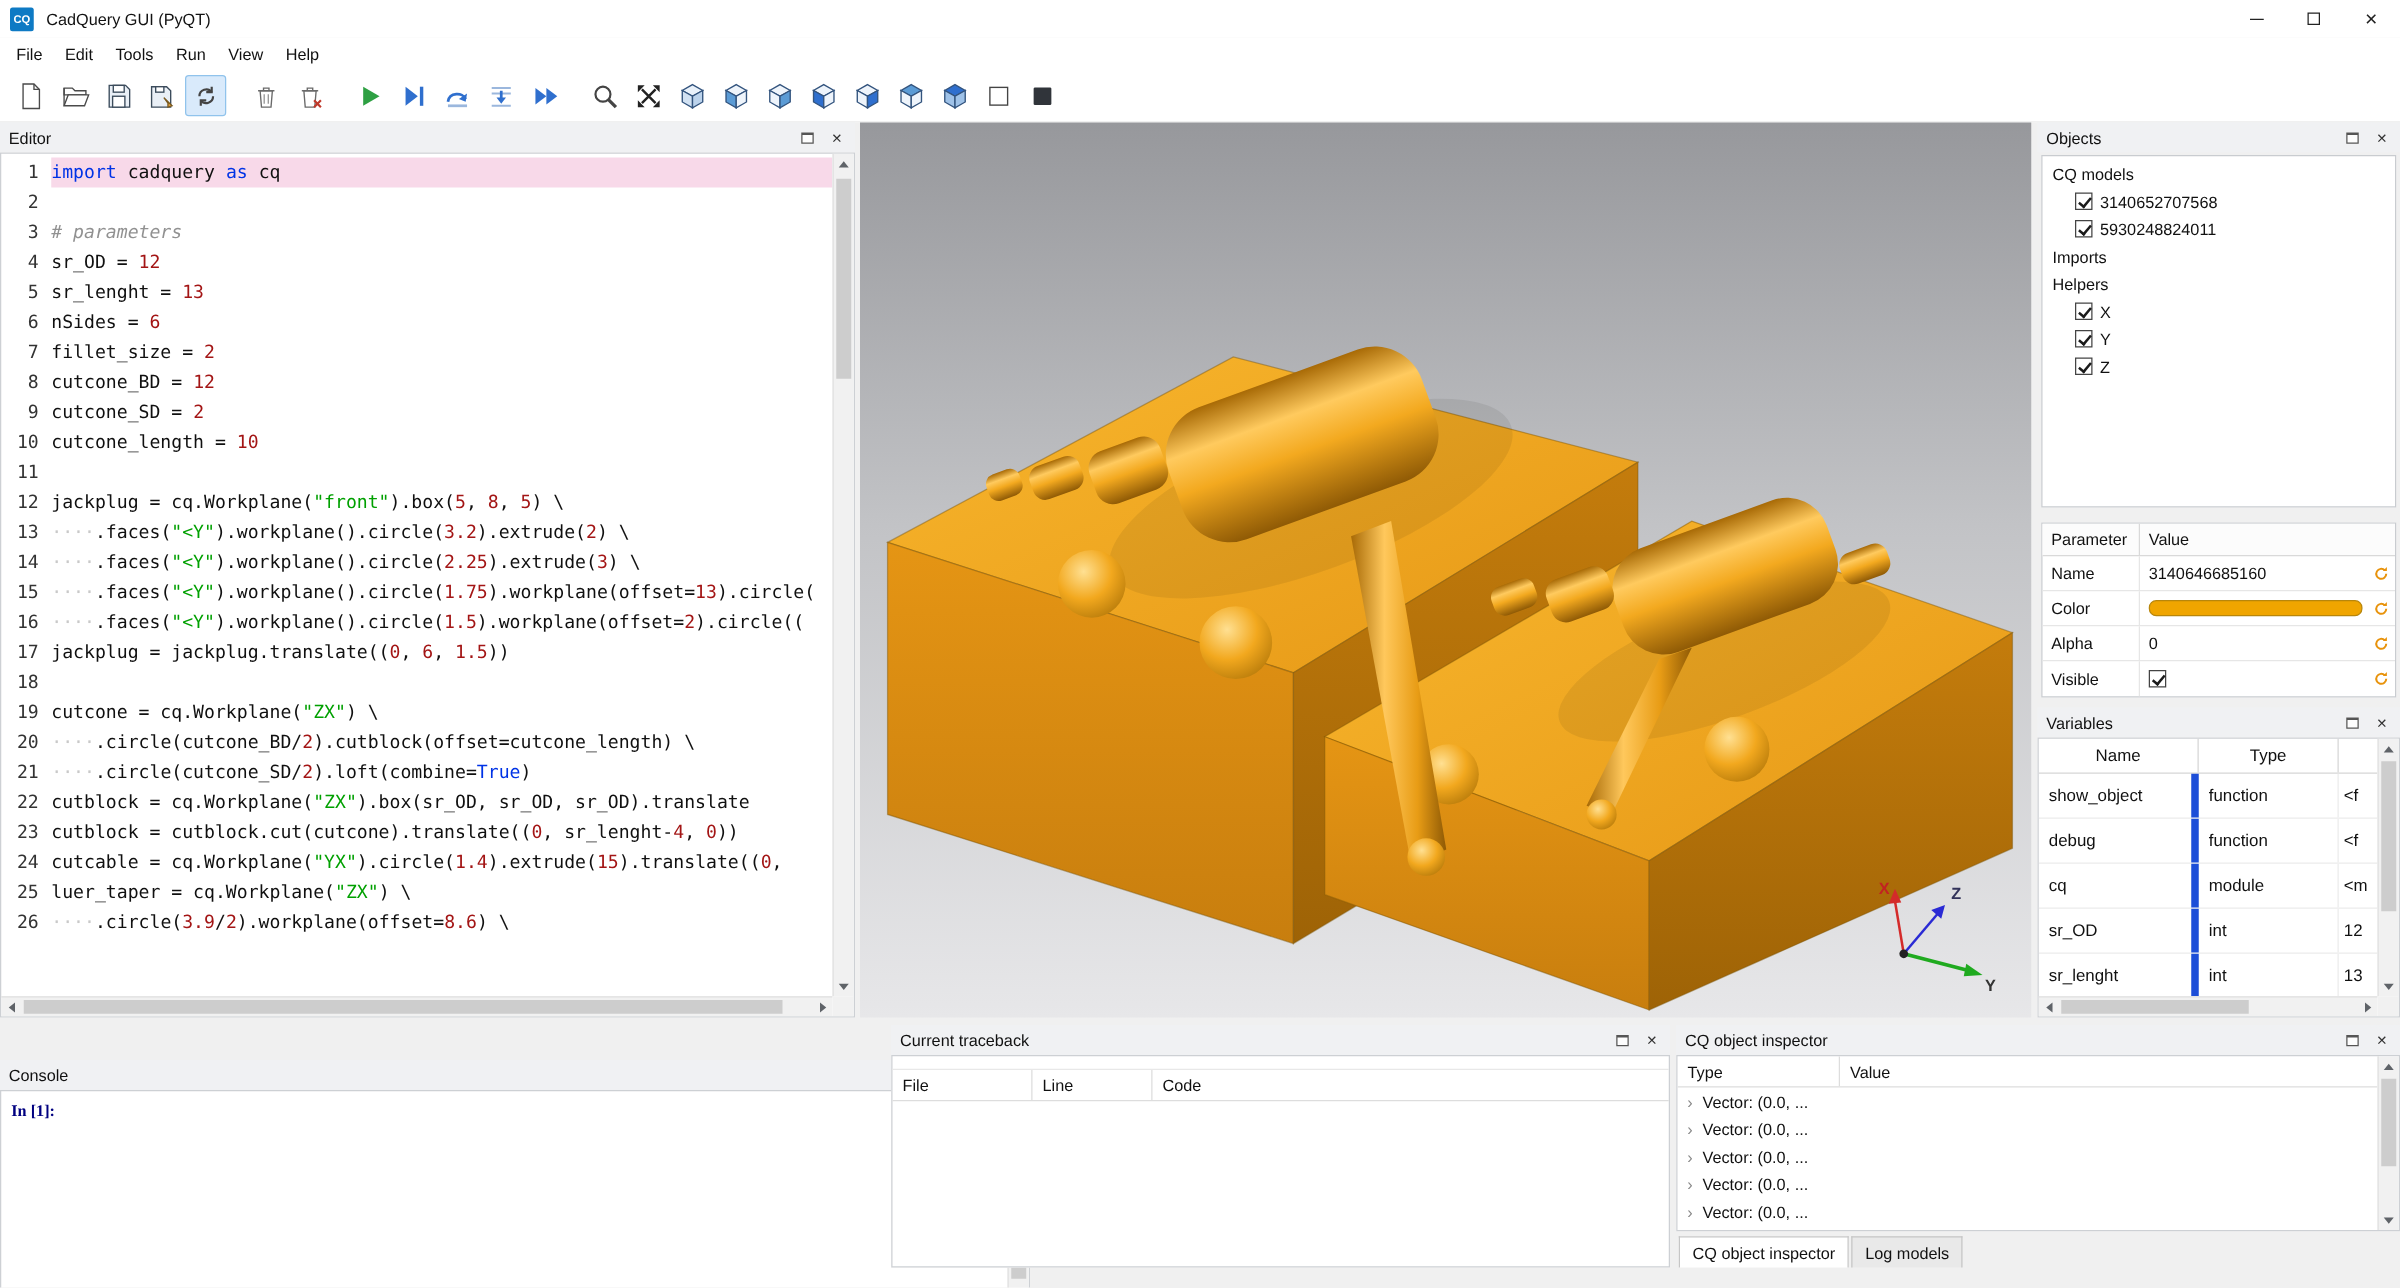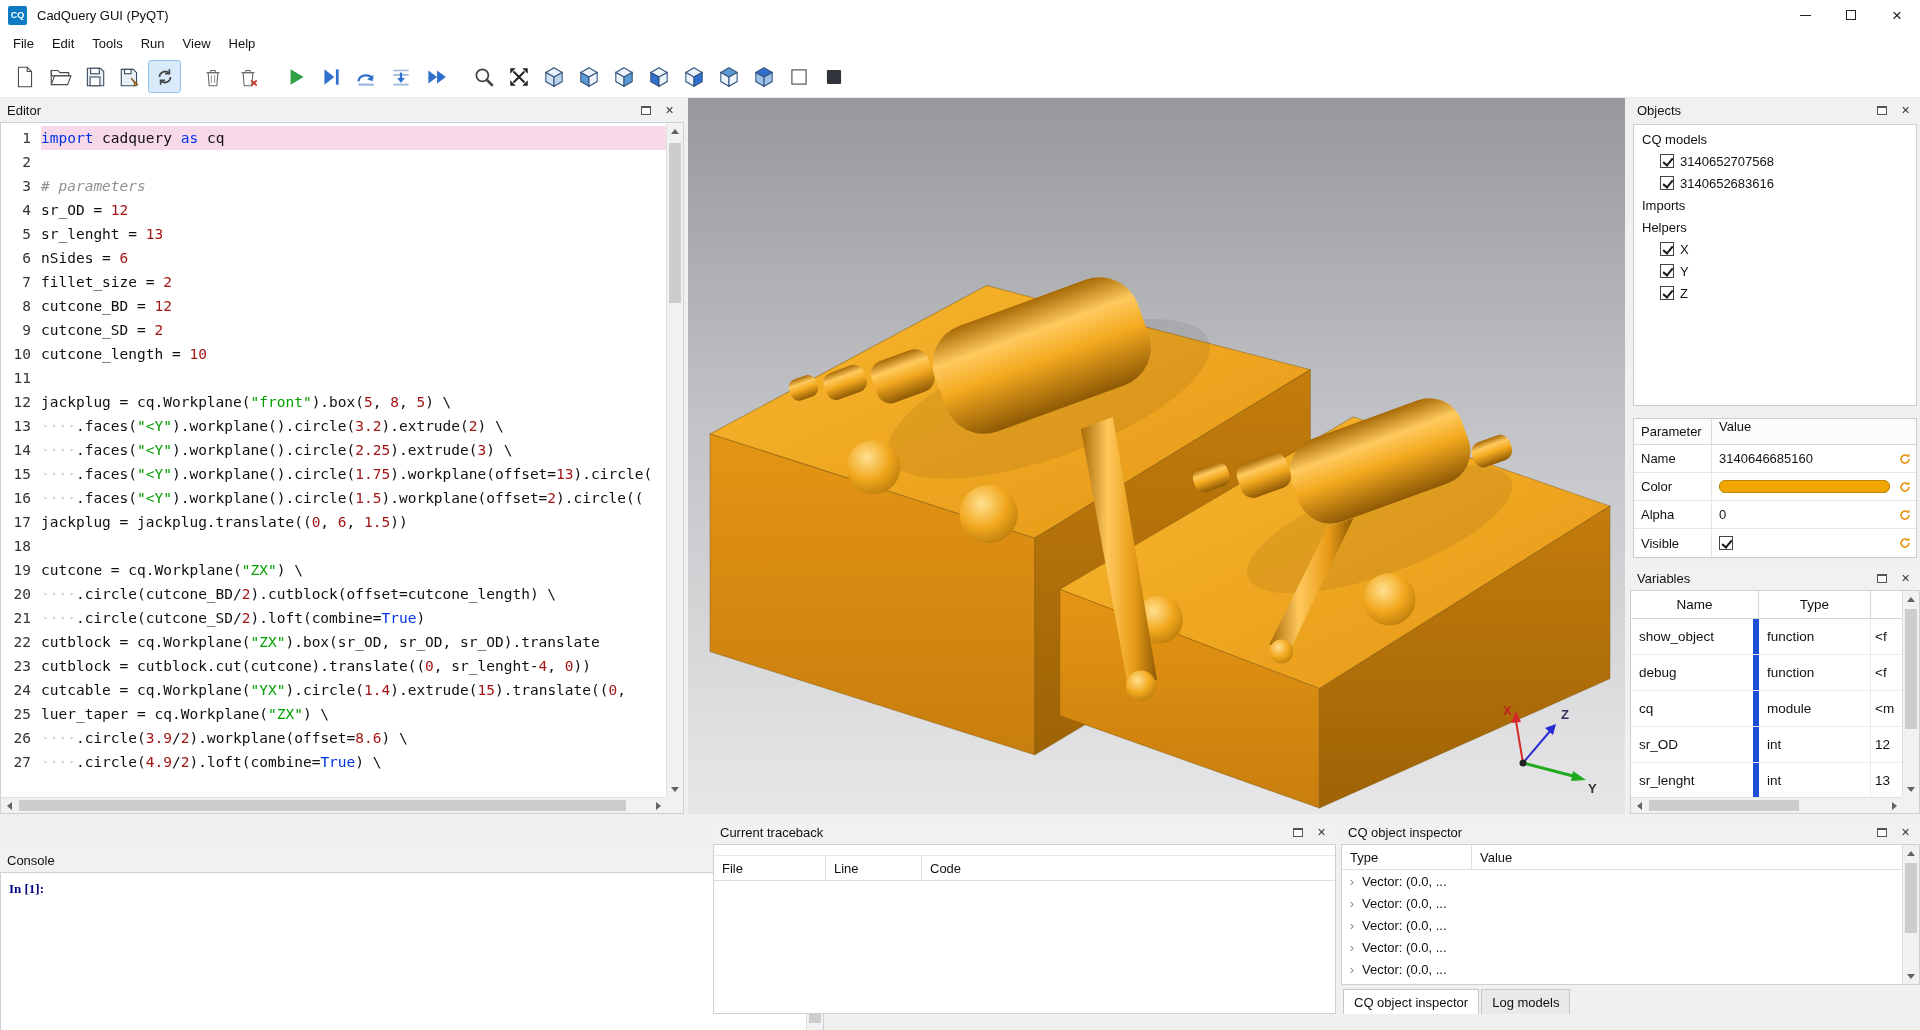--- a/index.html
+++ b/index.html
@@ -71,21 +71,21 @@
 
   
   .objects-dock{left:1630px;top:98px;width:290px;height:468px}
   .objects-body{position:absolute;left:0;right:0;top:24px;bottom:0;background:#f0f0f0}
   .tree-box{position:absolute;left:3px;right:3px;top:2px;height:282px;background:#fff;border:1px solid #c9ccd0;padding-top:3px;font-size:13px}
   .tree-row{display:flex;align-items:center;height:22px;padding-left:8px;gap:6px}
   .tree-row.indent{padding-left:26px}
   .checkbox{width:14px;height:14px;border:1px solid #444;background:#fff;position:relative;display:inline-block;flex:none}
   .checkbox.checked::after{content:"";position:absolute;left:4px;top:1px;width:4px;height:8px;border:solid #1a1a1a;border-width:0 2px 2px 0;transform:rotate(40deg)}
   .props{position:absolute;left:3px;right:3px;top:296px;border:1px solid #c9ccd0;background:#fff;font-size:13px}
-  .props-header{display:flex;height:26px;align-items:flex-start;border-bottom:1px solid #d9d9d9;background:#fcfcfc}
+  .props-header{display:flex;height:26px;align-items:center;border-bottom:1px solid #d9d9d9;background:#fcfcfc}
   .ph1{width:78px;padding-left:7px;border-right:1px solid #d9d9d9;align-self:stretch;display:flex;align-items:center}
   .ph2{flex:1;padding-left:7px}
   .prop-row{display:flex;height:28px;align-items:stretch;border-bottom:1px solid #e6e6e6}
   .prop-row:last-child{border-bottom:none}
   .prop-name{width:78px;padding-left:7px;border-right:1px solid #e6e6e6;display:flex;align-items:center}
   .prop-value{flex:1;padding-left:7px;display:flex;align-items:center}
   .prop-reset{width:22px;flex:none;display:flex;align-items:center;justify-content:center}
   .color-swatch{height:13px;flex:1;margin-right:4px;border:1px solid #b8860b;border-radius:6px}
 
   
@@ -367,21 +367,20 @@
           <div class="code-line"><span class="line-num">17</span><span class="line-code"><span class="tok-t">jackplug = jackplug.translate((</span><span class="tok-n">0</span><span class="tok-t">, </span><span class="tok-n">6</span><span class="tok-t">, </span><span class="tok-n">1.5</span><span class="tok-t">))</span></span></div>
           <div class="code-line"><span class="line-num">18</span><span class="line-code"></span></div>
           <div class="code-line"><span class="line-num">19</span><span class="line-code"><span class="tok-t">cutcone = cq.Workplane(</span><span class="tok-s">"ZX"</span><span class="tok-t">) \</span></span></div>
           <div class="code-line"><span class="line-num">20</span><span class="line-code"><span class="tok-w">····</span><span class="tok-t">.circle(cutcone_BD/</span><span class="tok-n">2</span><span class="tok-t">).cutblock(offset=cutcone_length) \</span></span></div>
           <div class="code-line"><span class="line-num">21</span><span class="line-code"><span class="tok-w">····</span><span class="tok-t">.circle(cutcone_SD/</span><span class="tok-n">2</span><span class="tok-t">).loft(combine=</span><span class="tok-k">True</span><span class="tok-t">)</span></span></div>
           <div class="code-line"><span class="line-num">22</span><span class="line-code"><span class="tok-t">cutblock = cq.Workplane(</span><span class="tok-s">"ZX"</span><span class="tok-t">).box(sr_OD, sr_OD, sr_OD).translate</span></span></div>
           <div class="code-line"><span class="line-num">23</span><span class="line-code"><span class="tok-t">cutblock = cutblock.cut(cutcone).translate((</span><span class="tok-n">0</span><span class="tok-t">, sr_lenght-</span><span class="tok-n">4</span><span class="tok-t">, </span><span class="tok-n">0</span><span class="tok-t">))</span></span></div>
           <div class="code-line"><span class="line-num">24</span><span class="line-code"><span class="tok-t">cutcable = cq.Workplane(</span><span class="tok-s">"YX"</span><span class="tok-t">).circle(</span><span class="tok-n">1.4</span><span class="tok-t">).extrude(</span><span class="tok-n">15</span><span class="tok-t">).translate((</span><span class="tok-n">0</span><span class="tok-t">,</span></span></div>
           <div class="code-line"><span class="line-num">25</span><span class="line-code"><span class="tok-t">luer_taper = cq.Workplane(</span><span class="tok-s">"ZX"</span><span class="tok-t">) \</span></span></div>
           <div class="code-line"><span class="line-num">26</span><span class="line-code"><span class="tok-w">····</span><span class="tok-t">.circle(</span><span class="tok-n">3.9</span><span class="tok-t">/</span><span class="tok-n">2</span><span class="tok-t">).workplane(offset=</span><span class="tok-n">8.6</span><span class="tok-t">) \</span></span></div>
-          <div class="code-line"><span class="line-num">27</span><span class="line-code"><span class="tok-w">····</span><span class="tok-t">.circle(</span><span class="tok-n">4.9</span><span class="tok-t">/</span><span class="tok-n">2</span><span class="tok-t">).loft(combine=</span><span class="tok-k">True</span><span class="tok-t">) \</span></span></div>
         </div>
       <div class="sb sb-v ed-sbv">
         <div class="sb-btn" style="top:0;left:0">
             <div class="arr-up"></div>
           </div>
         <div class="sb-thumb" style="left:2px;right:2px;top:20px;height:160px"></div>
         <div class="sb-btn" style="bottom:0;left:0">
             <div class="arr-dn"></div>
           </div>
       </div>
@@ -499,21 +498,21 @@
       <div class="tree-box">
         <div class="tree-row">
             <span>CQ models</span>
           </div>
         <div class="tree-row indent">
             <span class="checkbox checked"></span>
             <span>3140652707568</span>
           </div>
         <div class="tree-row indent">
             <span class="checkbox checked"></span>
-            <span>3140652683616</span>
+            <span>5930248824011</span>
           </div>
         <div class="tree-row">
             <span>Imports</span>
           </div>
         <div class="tree-row">
             <span>Helpers</span>
           </div>
         <div class="tree-row indent">
             <span class="checkbox checked"></span>
             <span>X</span>

